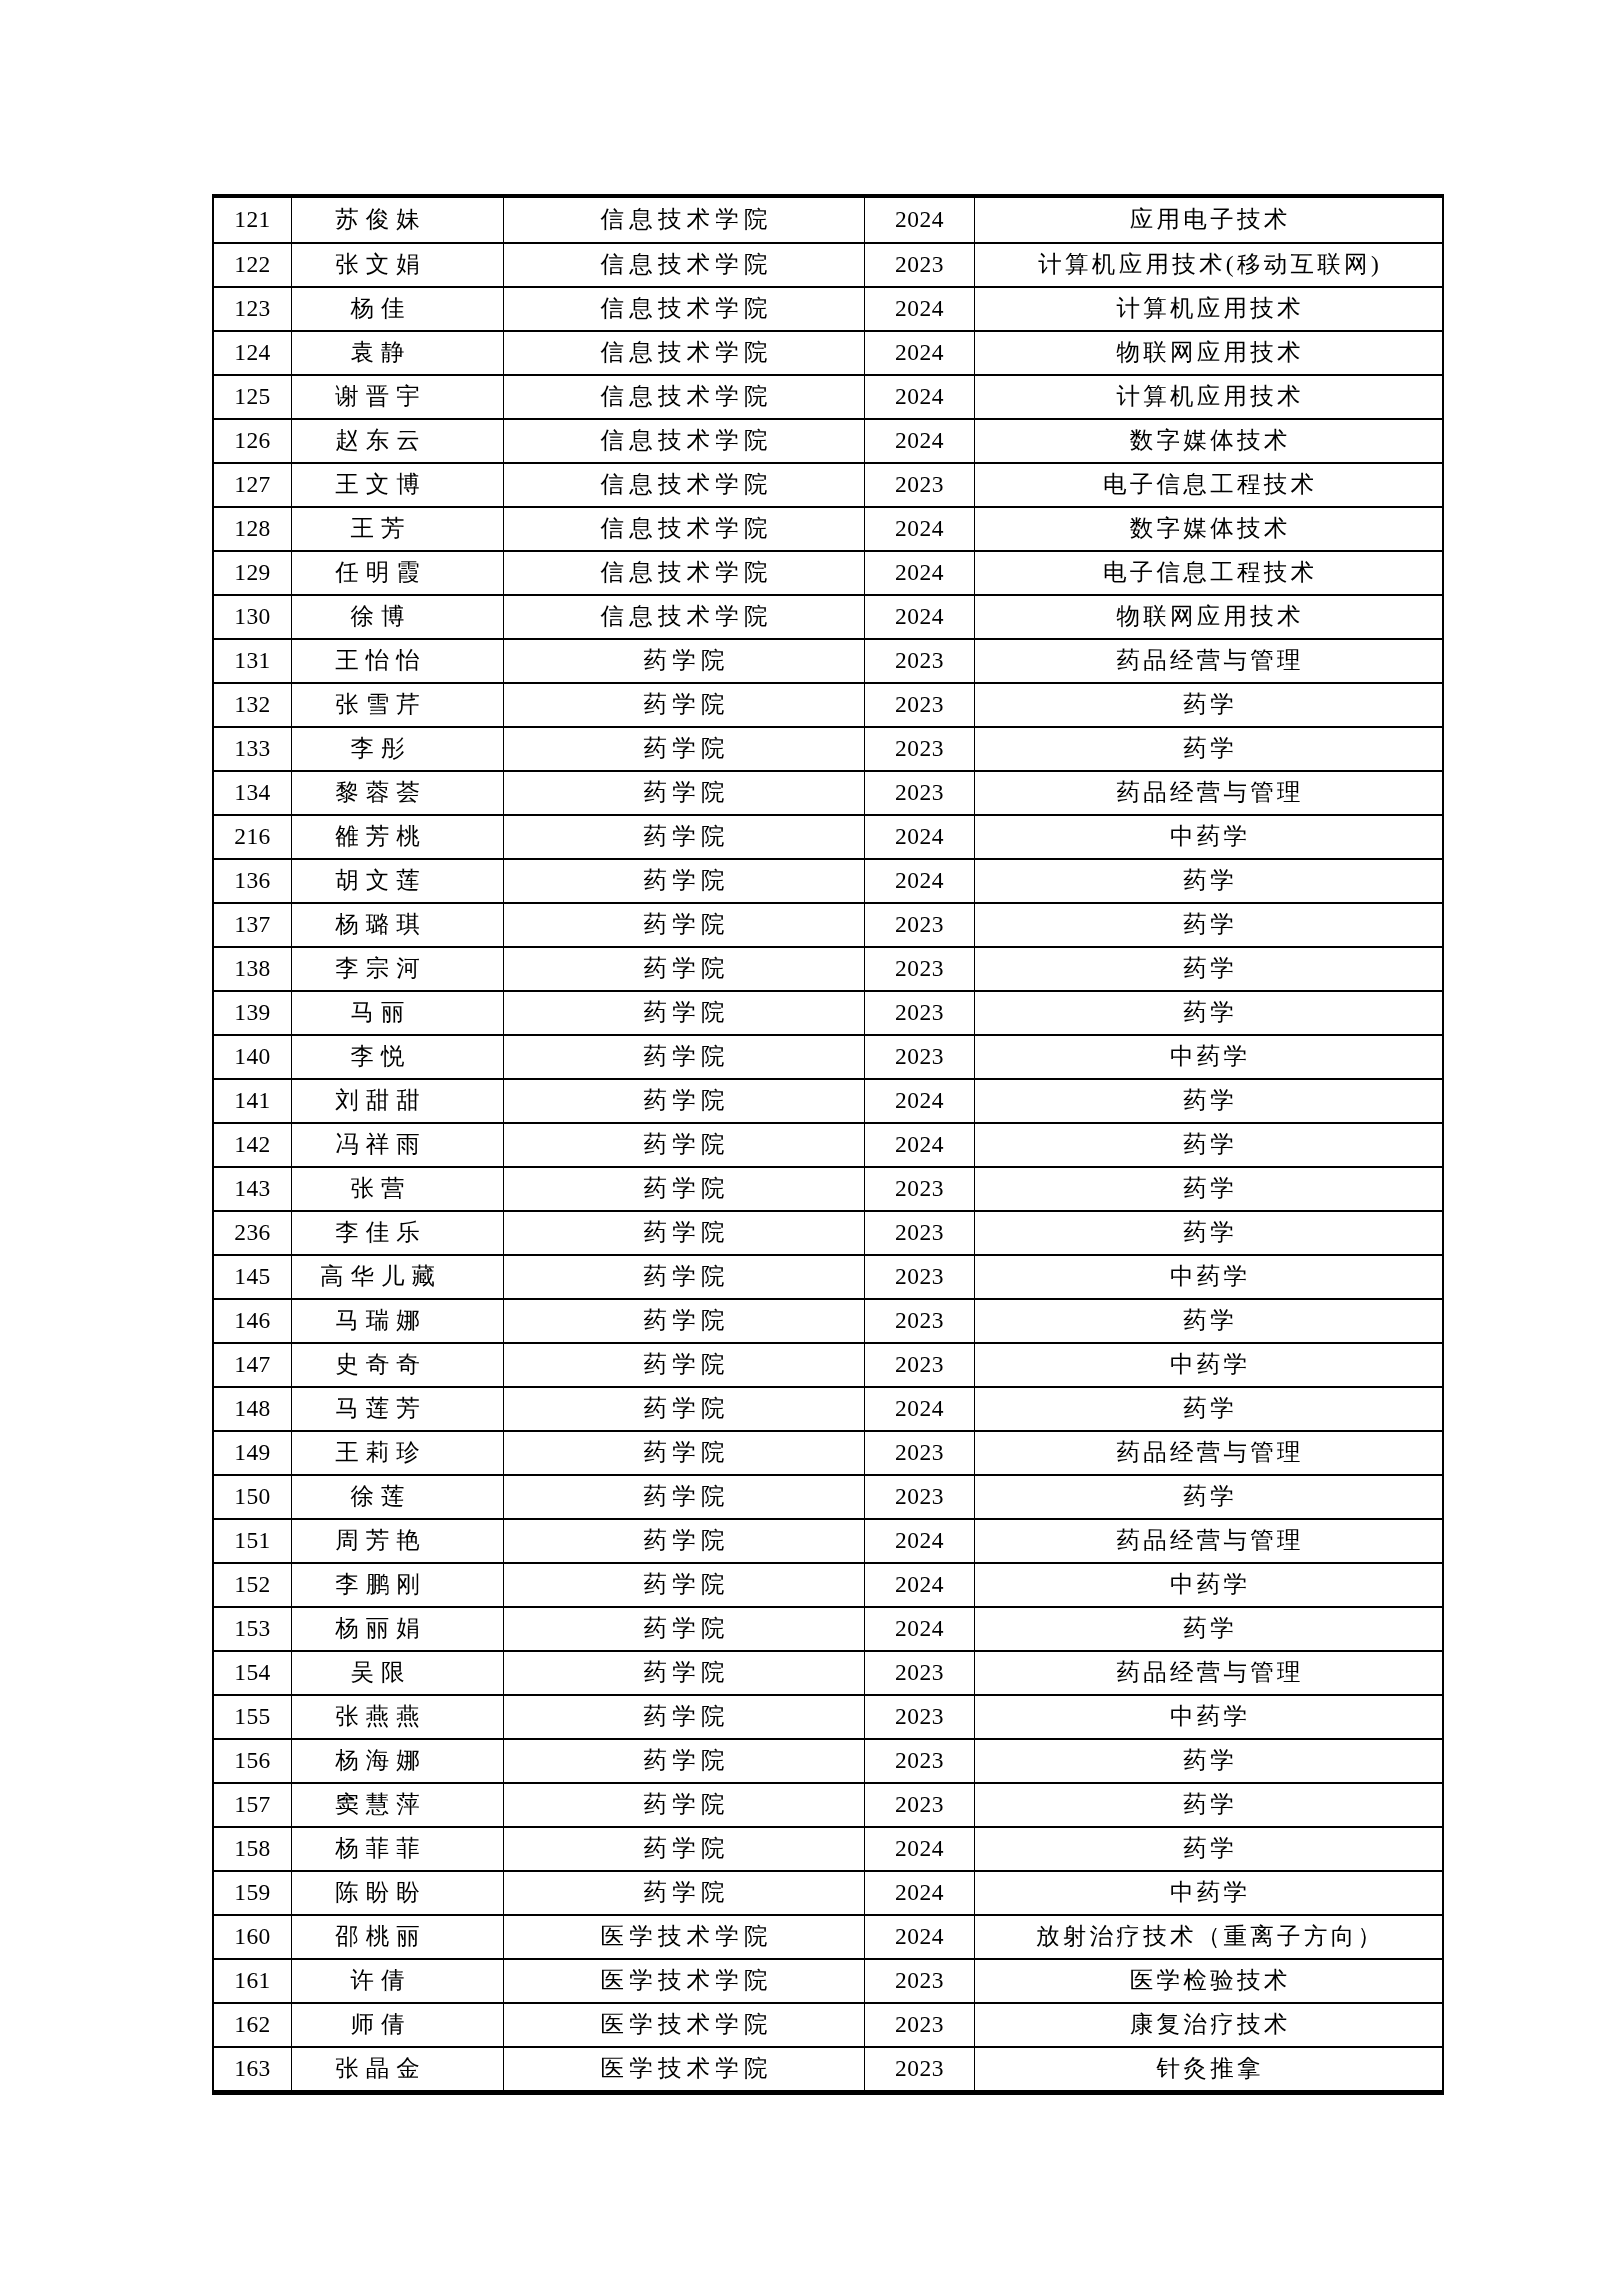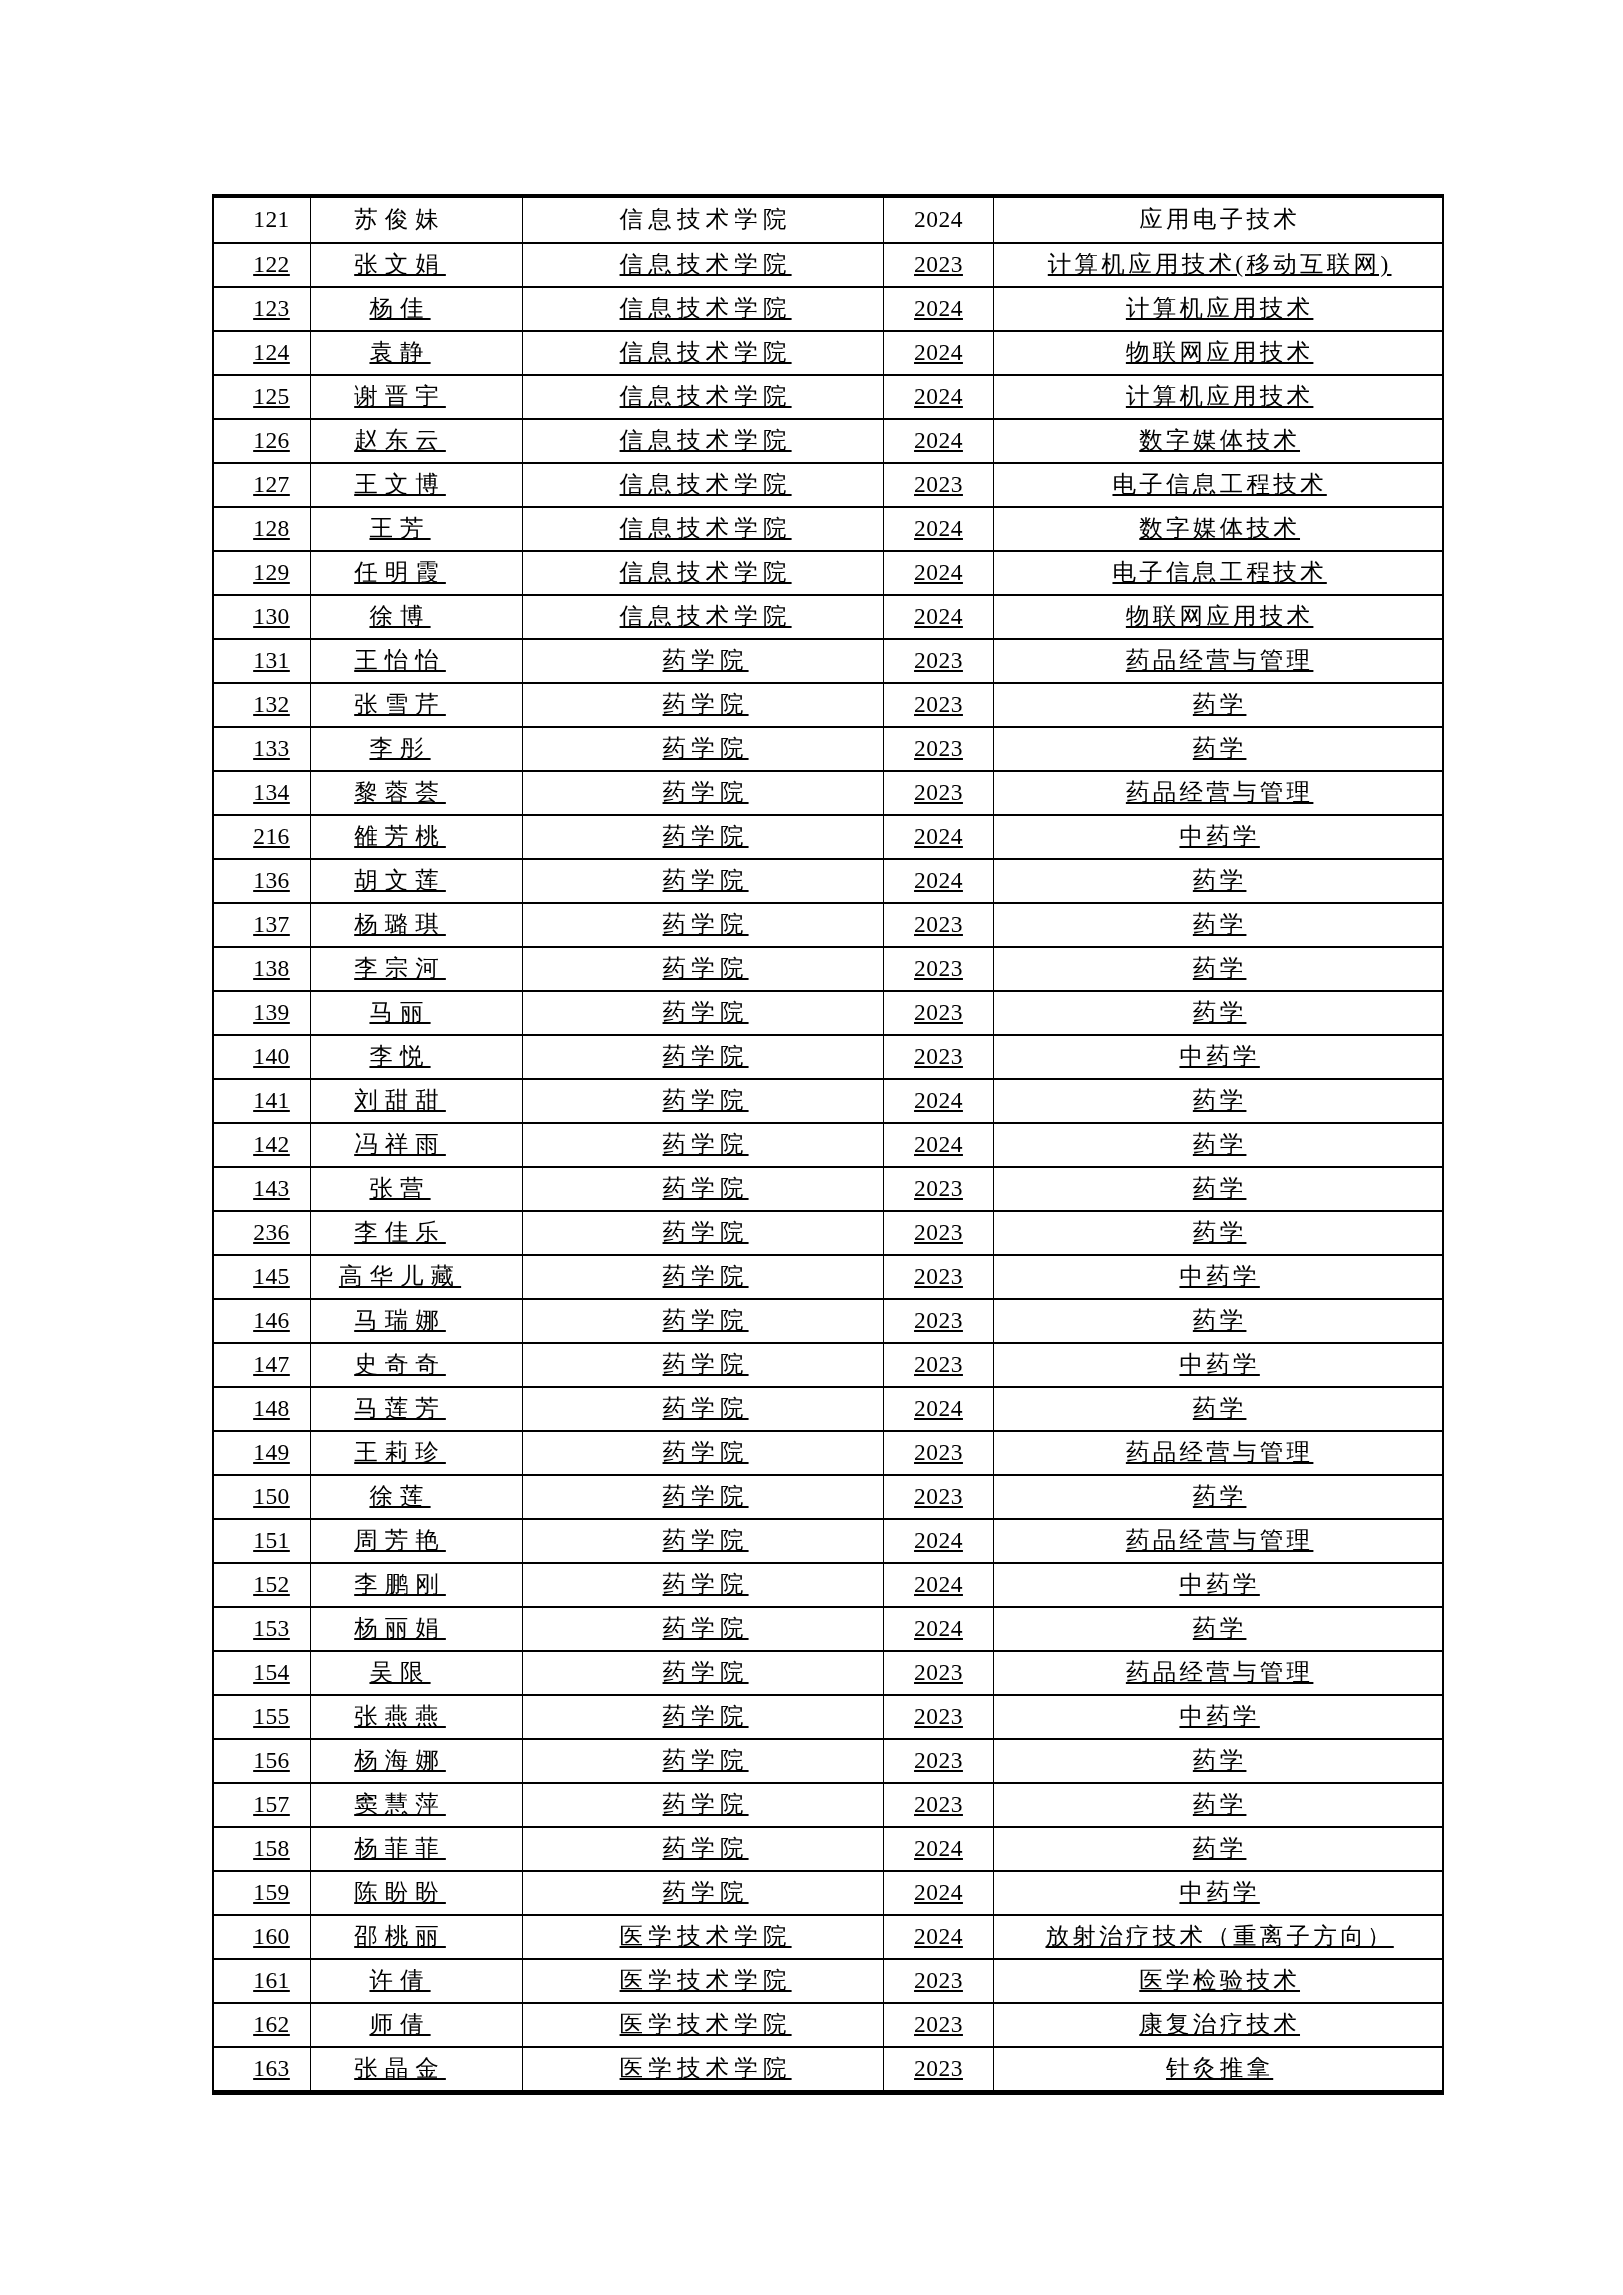--- a/index.html
+++ b/index.html
@@ -31,25 +31,23 @@
     border-bottom: 5.6px solid #000;
     border-left: 2px solid #000;
     border-right: 2px solid #000;
     background: #ffffff;
   }
   .trow {
     display: grid;
     grid-template-columns: 77px 172px 401px 110px 1fr;
     height: 44px;
     box-sizing: border-box;
-    padding-left: 19px;
   }
   .trow + .trow {
     border-top: 2.6px solid #000;
-    text-decoration: underline;
   }
   .tcell {
     display: flex;
     align-items: center;
     justify-content: center;
     overflow: hidden;
     white-space: nowrap;
     box-sizing: border-box;
     font-size: 23.5px;
     line-height: 1;

